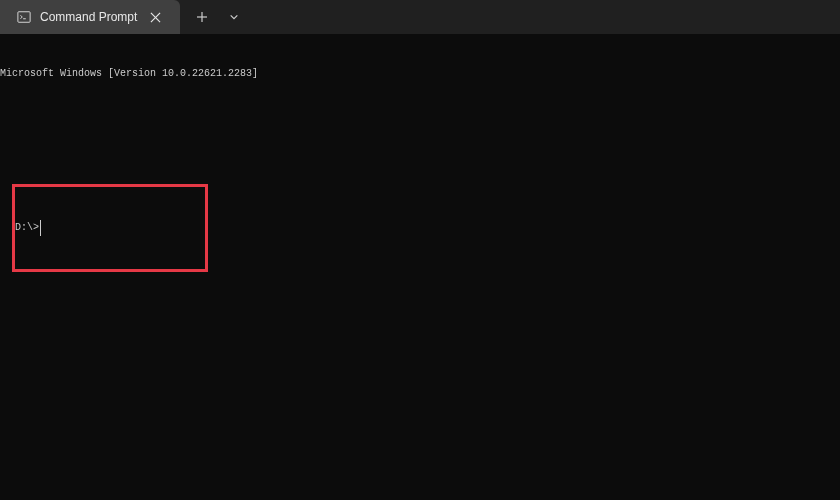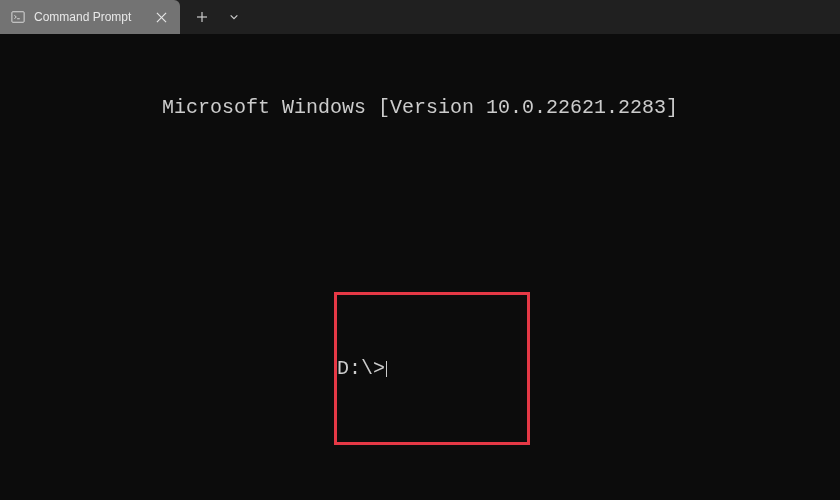--- a/index.html
+++ b/index.html
@@ -15,24 +15,24 @@
       overflow: hidden;
     }
     .title-bar {
       height: 34px;
       background: #202020;
       display: flex;
       align-items: center;
     }
     .tab {
       height: 34px;
-      background: #737373;
+      background: #404040;
       display: flex;
       align-items: center;
-      padding: 0 10px;
+      padding: 0 16px;
       min-width: 180px;
       border-top-right-radius: 6px;
     }
     .tab-icon {
       width: 16px;
       height: 16px;
       margin-right: 8px;
       display: flex;
       align-items: center;
       justify-content: center;
@@ -67,25 +67,24 @@
       align-items: center;
       justify-content: center;
       color: #cccccc;
       cursor: pointer;
       border-radius: 4px;
       font-family: 'Segoe UI', sans-serif;
     }
     .terminal-content {
       padding: 6px 0;
       color: #cccccc;
-      font-size: 20px;
+      font-size: 10px;
       line-height: 1.35;
       white-space: pre;
       font-family: Consolas, 'Courier New', monospace;
-      text-align: center;
     }
     .terminal-line {
       padding: 0;
     }
     .blank-line {
       height: 18px;
     }
     .highlight-box {
       border: 3px solid #e63946;
       display: inline-block;

